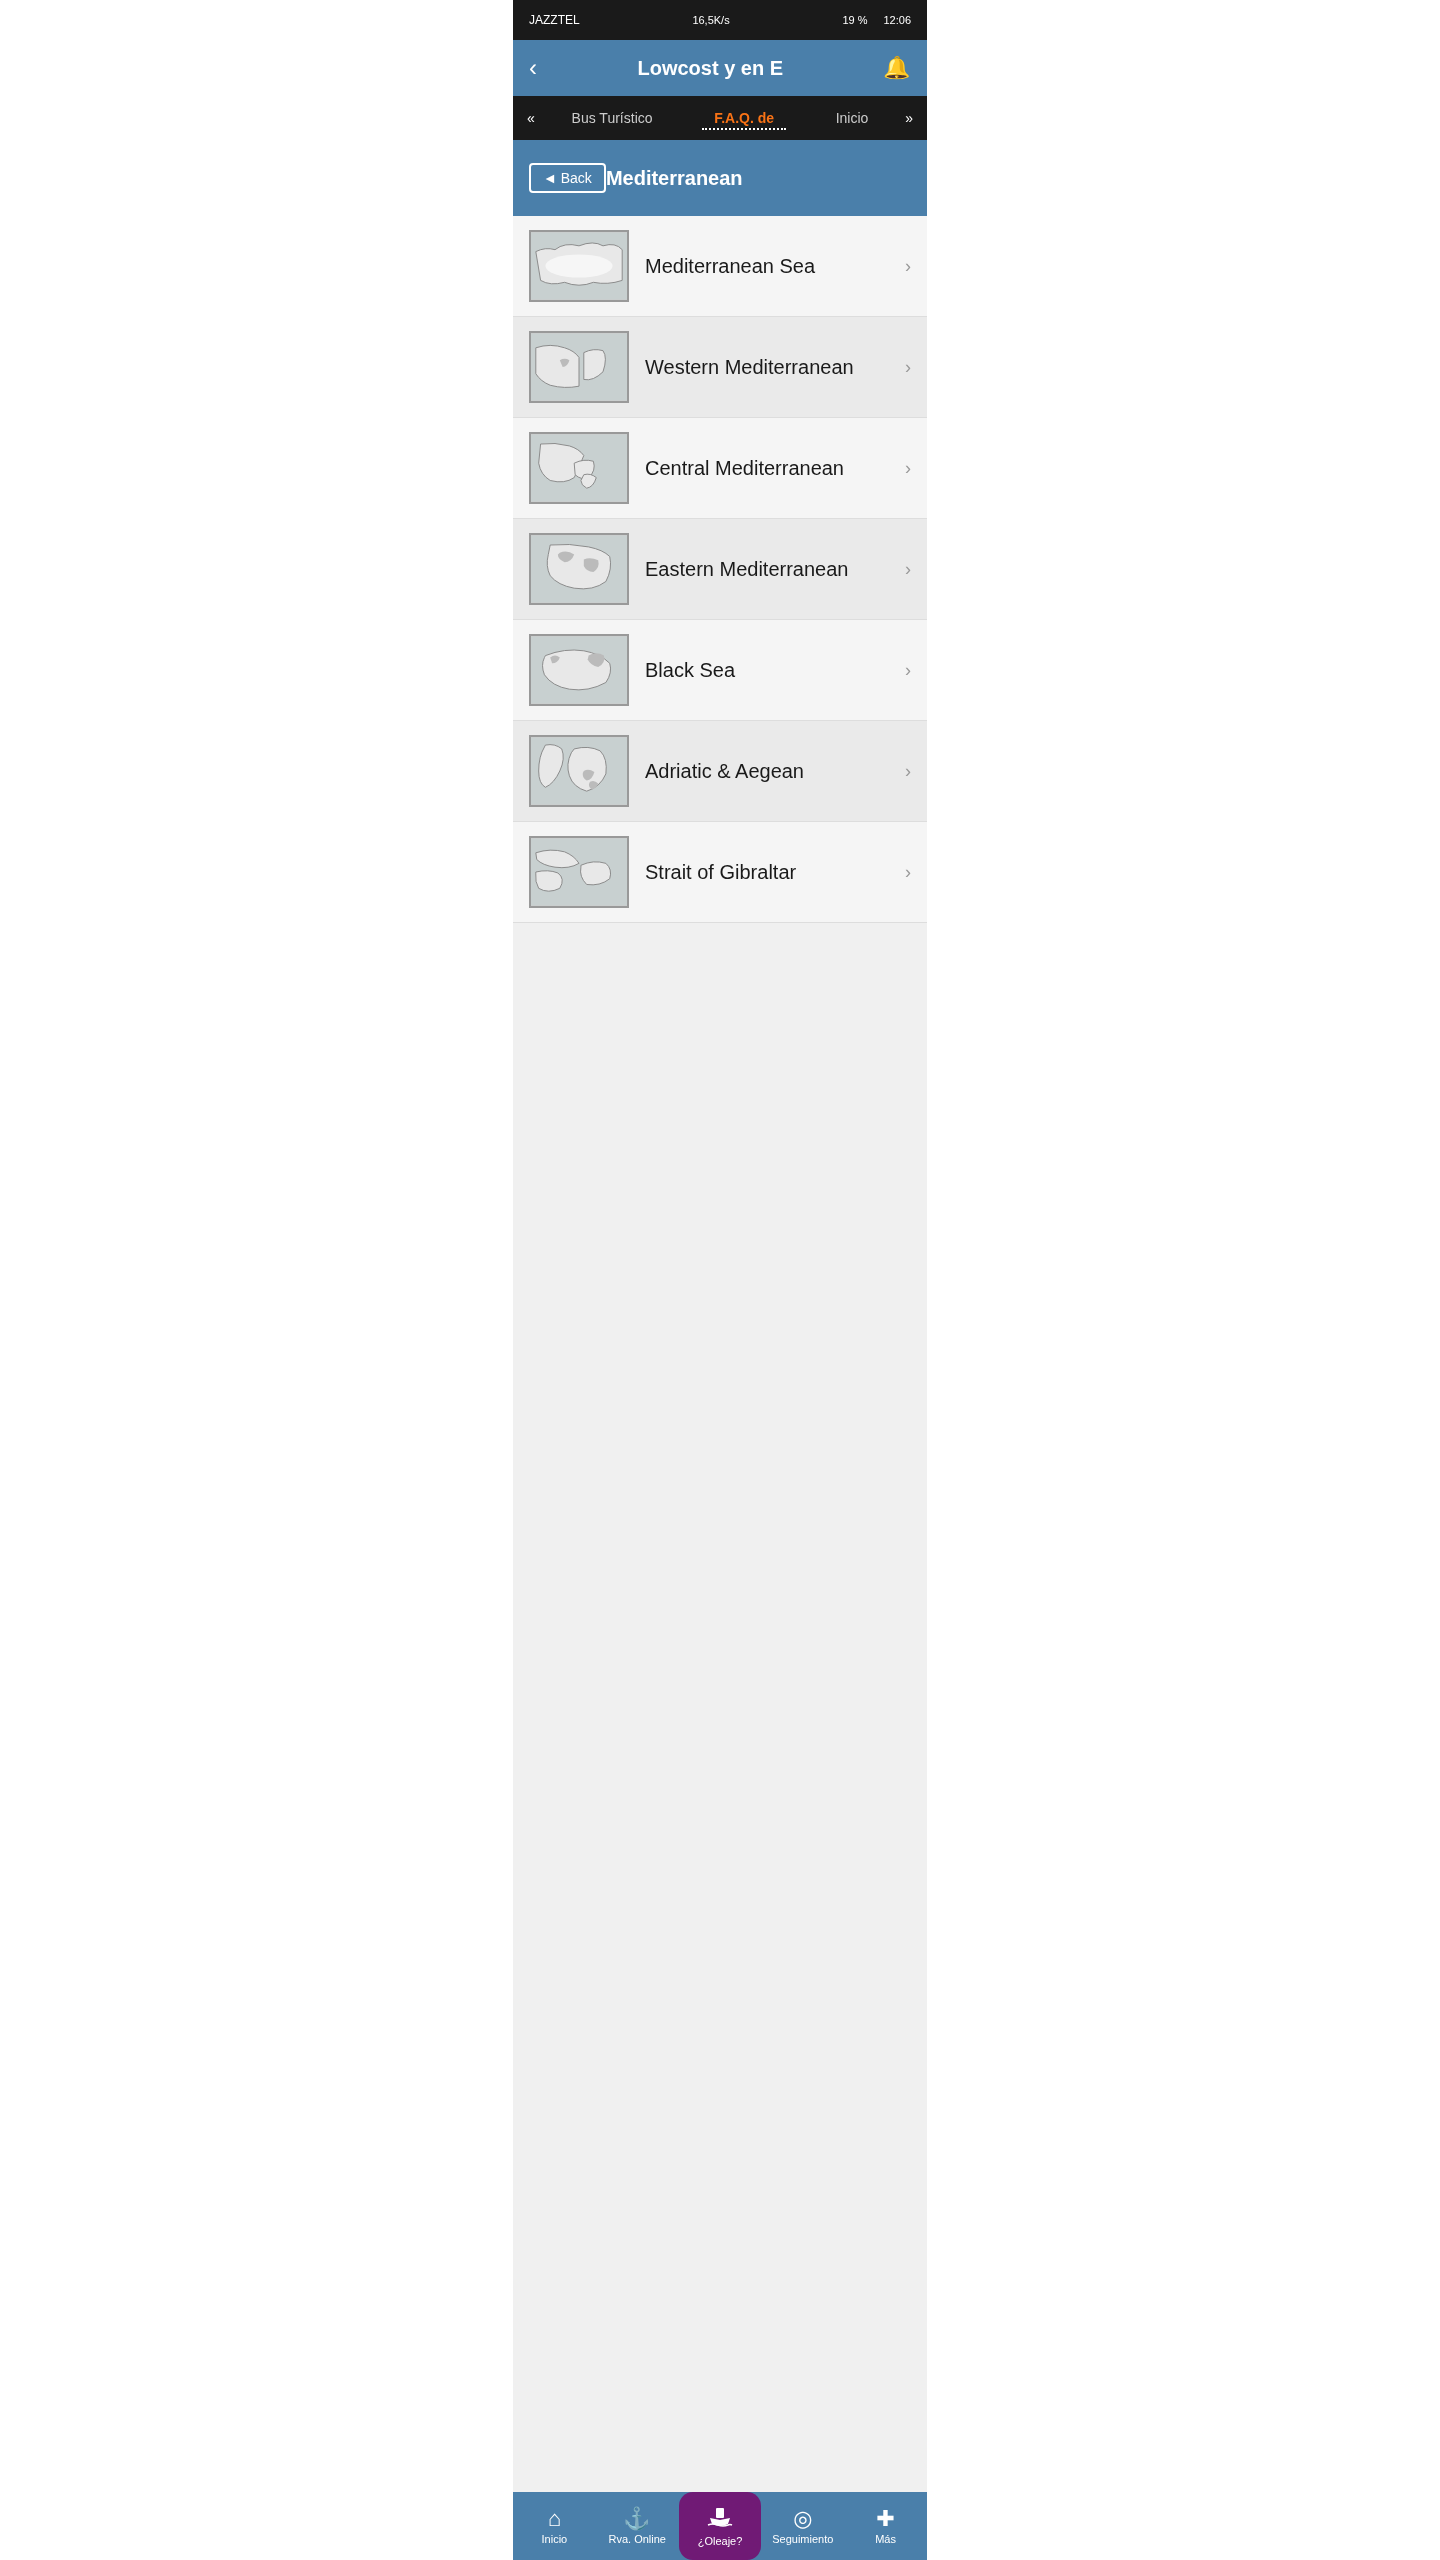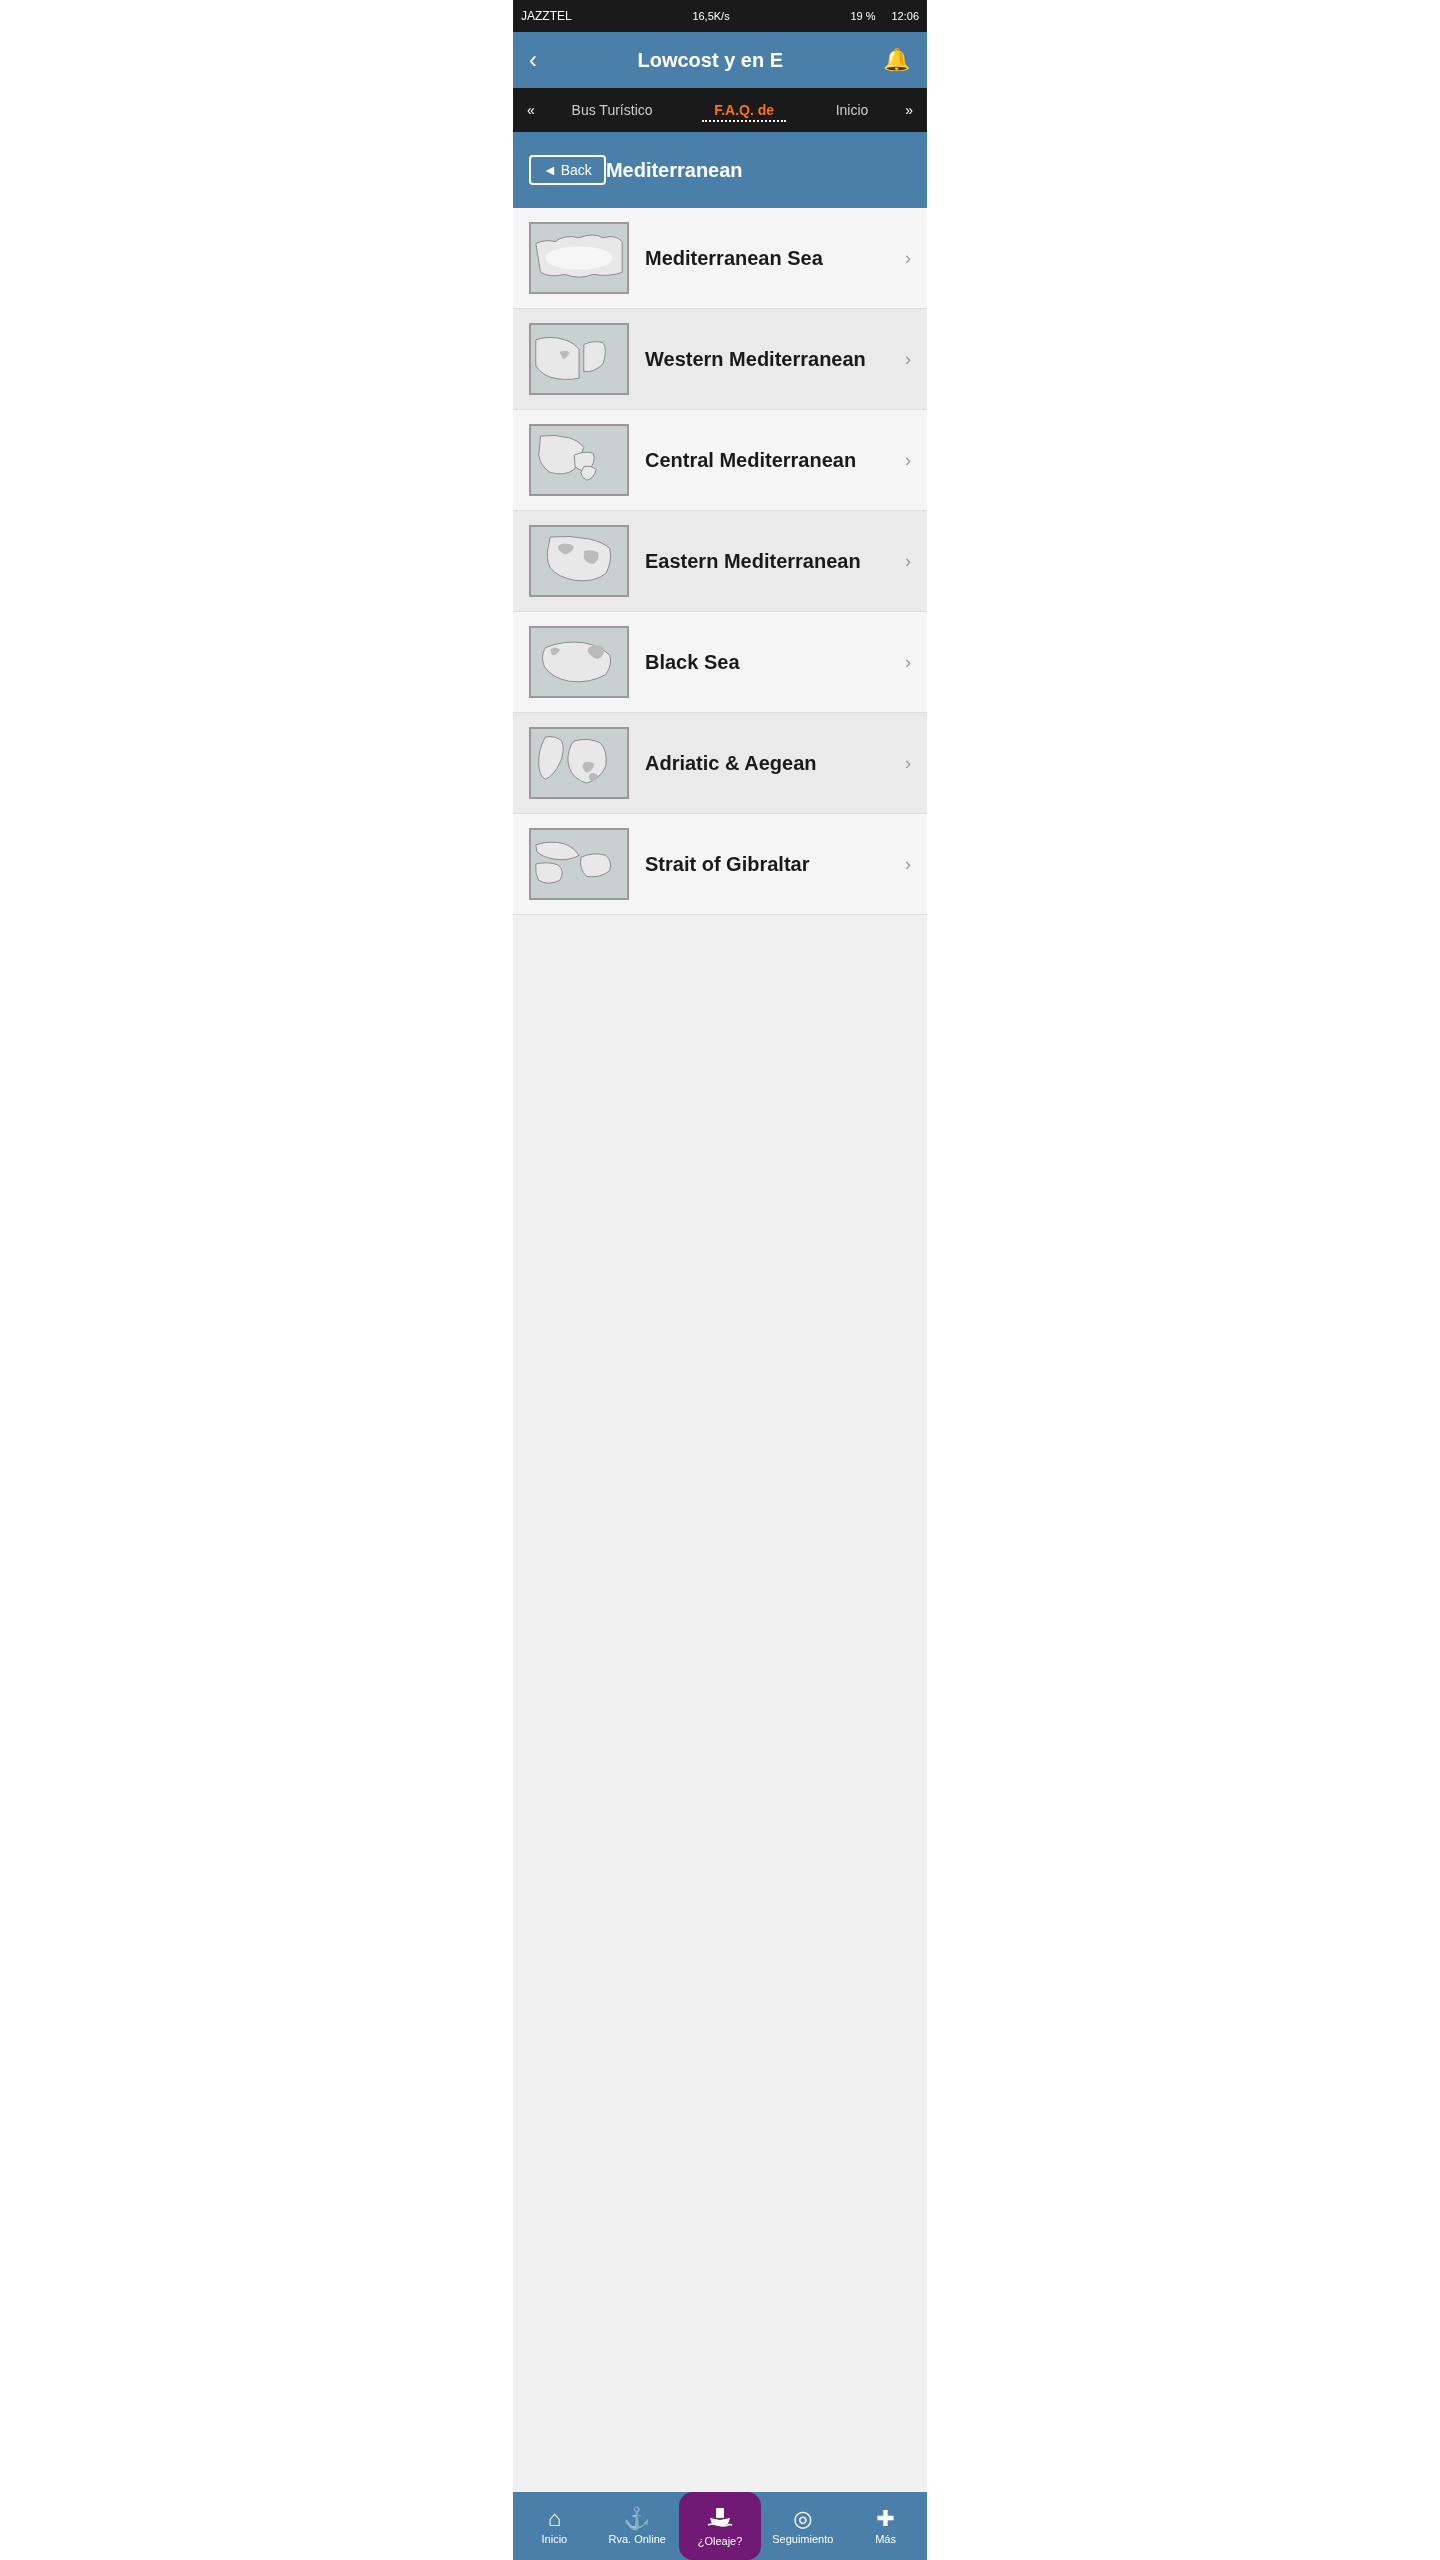--- a/index.html
+++ b/index.html
@@ -13,25 +13,25 @@
       min-height: 100vh;
       display: flex;
       flex-direction: column;
     }
 
     
     .status-bar {
       background: #1a1a1a;
       color: #fff;
       font-size: 12px;
-      padding: 6px 8px;
+      padding: 6px 16px;
       display: flex;
       justify-content: space-between;
       align-items: center;
-      height: 32px;
+      height: 40px;
     }
     .status-left { font-weight: 500; }
     .status-center { font-size: 11px; }
     .status-right { font-size: 11px; display: flex; align-items: center; gap: 16px; }
 
     
     .top-header {
       background: #4a7faa;
       color: #fff;
       display: flex;
@@ -145,21 +145,21 @@
       flex-shrink: 0;
       display: flex;
       align-items: center;
       justify-content: center;
       overflow: hidden;
       position: relative;
     }
     .list-item-label {
       flex: 1;
       font-size: 20px;
-      font-weight: 700;
+      font-weight: 400;
       color: #1a1a1a;
     }
     .list-item-chevron {
       color: #999;
       font-size: 18px;
       margin-left: 8px;
     }
 
     
     .bottom-nav {

